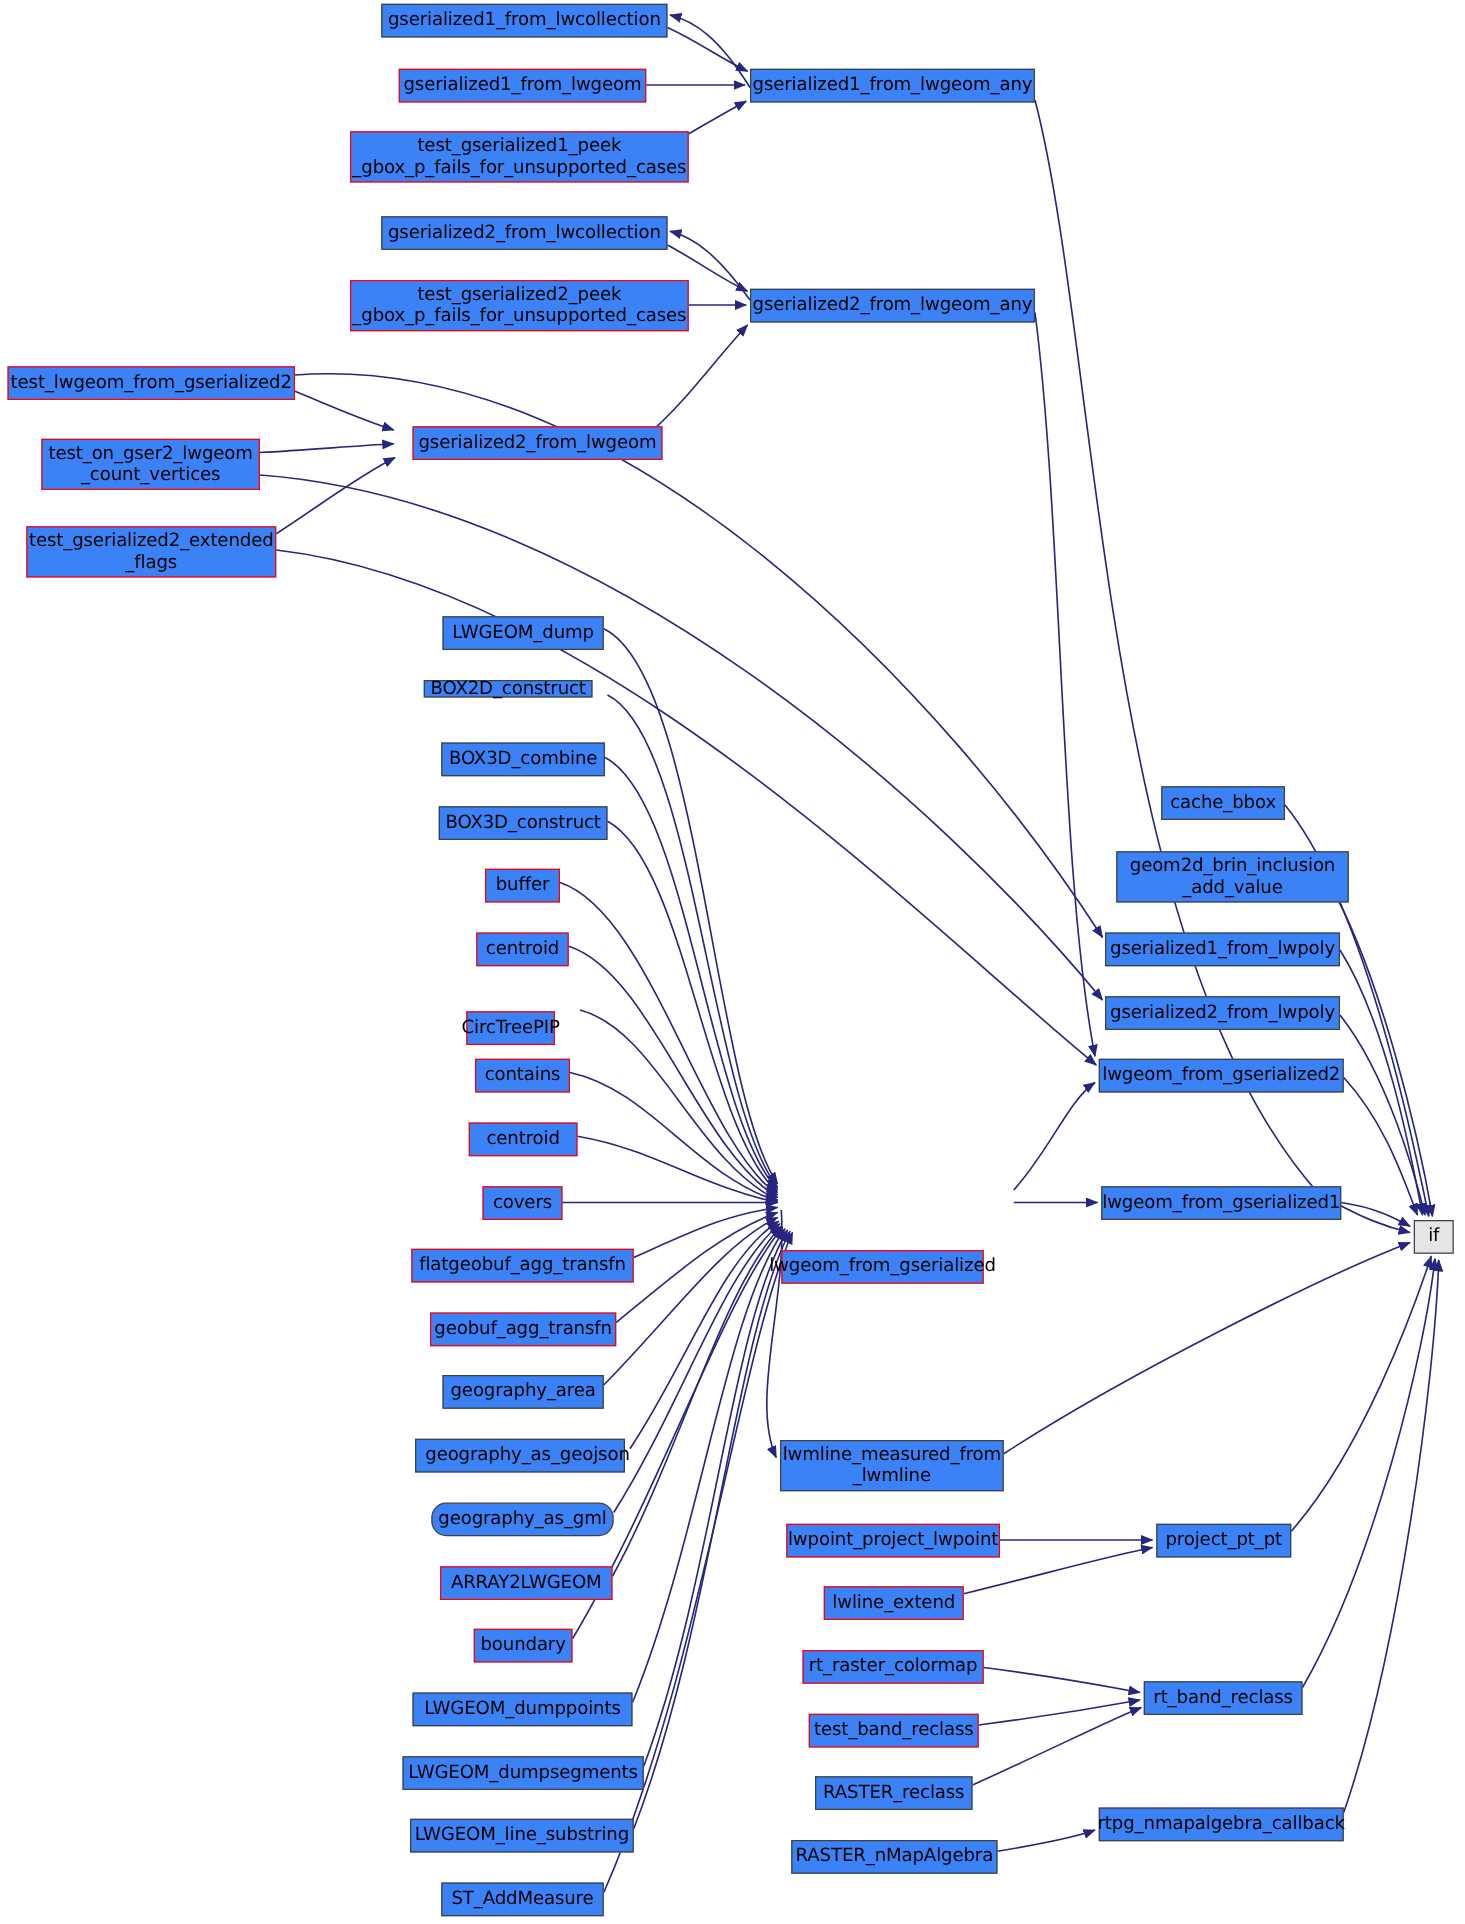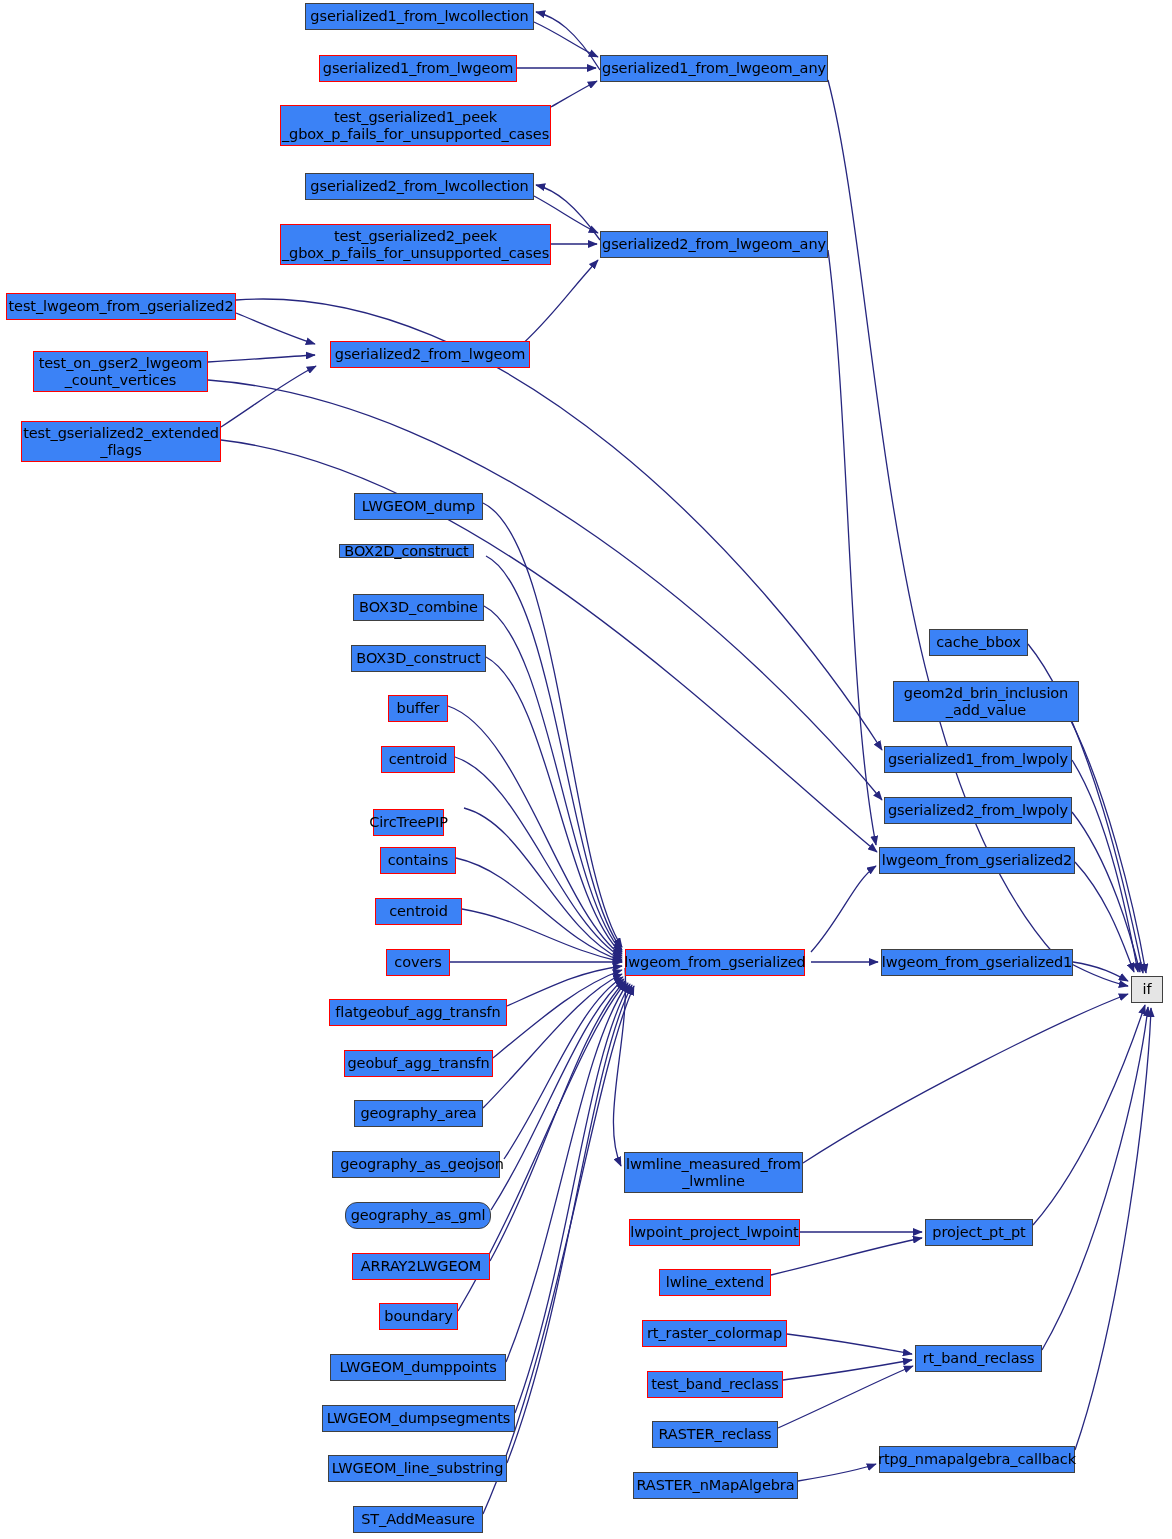--- a/index.html
+++ b/index.html
@@ -146,21 +146,21 @@
       <div class="node red" style="left: 344px; top: 1050px; width: 149px; height: 27px;">geobuf_agg_transfn</div>
       <div class="node" style="left: 354px; top: 1100px; width: 129px; height: 27px;">geography_area</div>
       <div class="node" style="left: 332px; top: 1151px; width: 168px; height: 27px; padding-left: 12px;">geography_as_geojson</div>
       <div class="node" style="left: 345px; top: 1202px; width: 146px; height: 27px; border-radius: 12px;">geography_as_gml</div>
       <div class="node red" style="left: 352px; top: 1253px; width: 138px; height: 27px;">ARRAY2LWGEOM</div>
       <div class="node red" style="left: 379px; top: 1303px; width: 79px; height: 27px;">boundary</div>
       <div class="node" style="left: 330px; top: 1354px; width: 176px; height: 27px;">LWGEOM_dumppoints</div>
       <div class="node" style="left: 322px; top: 1405px; width: 193px; height: 27px;">LWGEOM_dumpsegments</div>
       <div class="node" style="left: 328px; top: 1455px; width: 179px; height: 27px;">LWGEOM_line_substring</div>
       <div class="node" style="left: 353px; top: 1506px; width: 130px; height: 27px;">ST_AddMeasure</div>
-      <div class="node red" style="left: 625px; top: 949px; width: 180px; height: 27px;">lwgeom_from_gserialized</div>
+      <div class="node red" style="left: 625px; top: 1000px; width: 162px; height: 27px;">lwgeom_from_gserialized</div>
       <div class="node" style="left: 881px; top: 949px; width: 192px; height: 27px;">lwgeom_from_gserialized1</div>
       <div class="node" style="left: 879px; top: 847px; width: 196px; height: 27px;">lwgeom_from_gserialized2</div>
       <div class="node" style="left: 884px; top: 746px; width: 188px; height: 27px;">gserialized1_from_lwpoly</div>
       <div class="node" style="left: 884px; top: 797px; width: 188px; height: 27px;">gserialized2_from_lwpoly</div>
       <div class="node" style="left: 929px; top: 629px; width: 99px; height: 27px;">cache_bbox</div>
       <div class="node" style="left: 893px; top: 681px; width: 186px; height: 41px;">geom2d_brin_inclusion
 _add_value</div>
       <div class="node" style="left: 624px; top: 1152px; width: 179px; height: 41px;">lwmline_measured_from
 _lwmline</div>
       <div class="node red" style="left: 629px; top: 1219px; width: 171px; height: 27px;">lwpoint_project_lwpoint</div>

